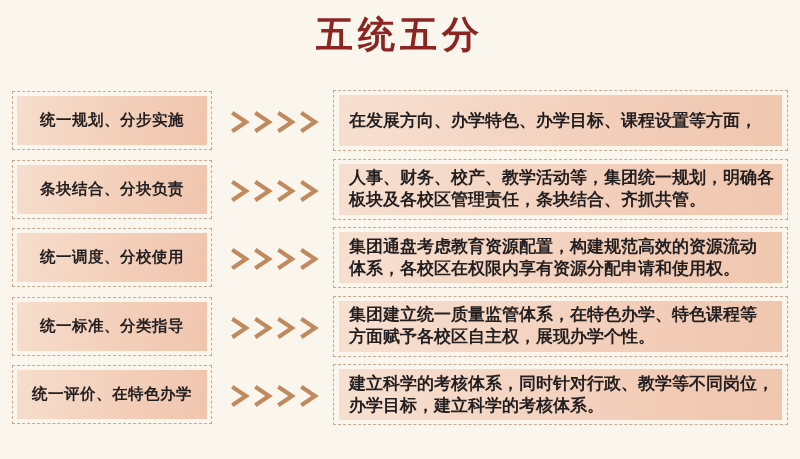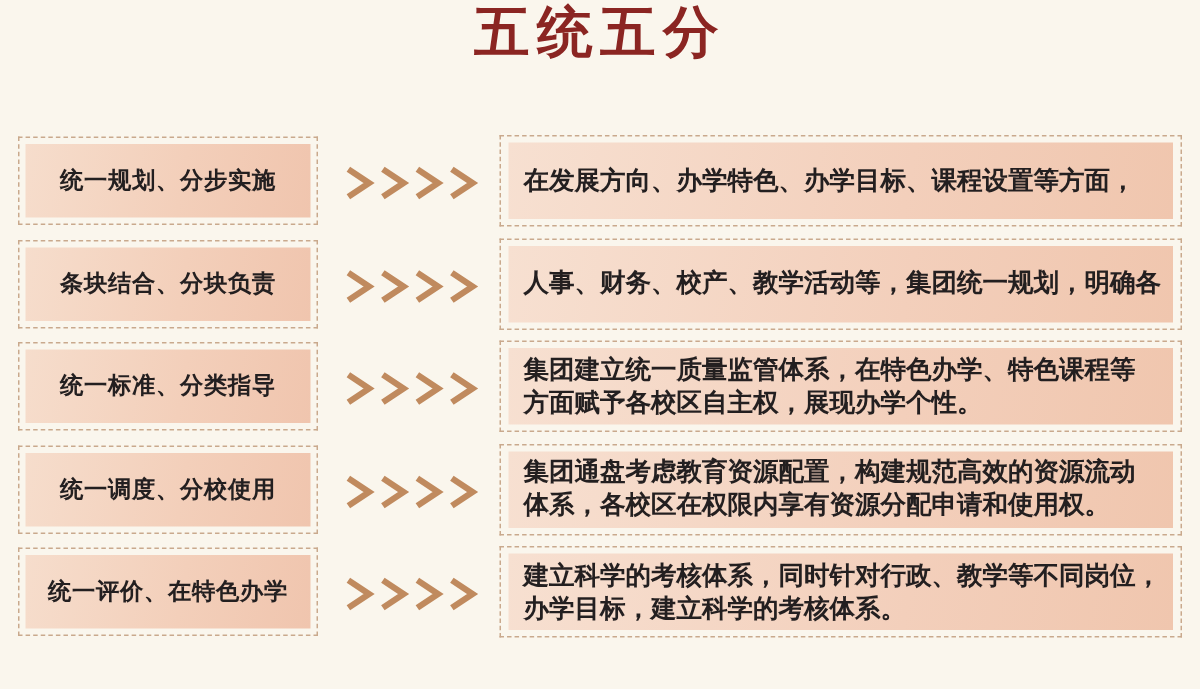--- a/index.html
+++ b/index.html
@@ -18,21 +18,21 @@
     position: relative;
     width: 800px;
     height: 459px;
     background: #faf6ed;
   }
 
   
   .title {
     position: absolute;
     left: 0;
-    top: 0;
+    top: 12px;
     width: 800px;
     text-align: center;
     font-family: "Liberation Serif", "DejaVu Serif", serif;
     font-weight: bold;
     font-size: 37px;
     letter-spacing: 5px;
     color: #8b2522;
     line-height: 46px;
     white-space: nowrap;
   }
@@ -168,20 +168,45 @@
             <polyline points="4,5 16,13 4,21"></polyline>
             <polyline points="27,5 39,13 27,21"></polyline>
             <polyline points="50,5 62,13 50,21"></polyline>
             <polyline points="73,5 85,13 73,21"></polyline>
           </g>
         </svg>
       </div>
       <div class="right-wrap">
         <div class="right-box">
           <p>人事、财务、校产、教学活动等，集团统一规划，明确各</p>
+          <p>板块及各校区管理责任，条块结合、齐抓共管。</p>
+        </div>
+      </div>
+    </div>
+
+    <div class="row">
+      <div class="left-wrap">
+        <div class="left-chip">
+          <span>统一调度、分校使用</span>
+        </div>
+      </div>
+      <div class="arrows">
+        <svg width="96" height="26" viewBox="0 0 96 26">
+          <g fill="none" stroke="#c08a5e" stroke-width="4.2" stroke-linecap="square" stroke-linejoin="miter">
+            <polyline points="4,5 16,13 4,21"></polyline>
+            <polyline points="27,5 39,13 27,21"></polyline>
+            <polyline points="50,5 62,13 50,21"></polyline>
+            <polyline points="73,5 85,13 73,21"></polyline>
+          </g>
+        </svg>
+      </div>
+      <div class="right-wrap">
+        <div class="right-box">
+          <p>集团通盘考虑教育资源配置，构建规范高效的资源流动</p>
+          <p>体系，各校区在权限内享有资源分配申请和使用权。</p>
         </div>
       </div>
     </div>
 
     <div class="row">
       <div class="left-wrap">
         <div class="left-chip">
           <span>统一标准、分类指导</span>
         </div>
       </div>
@@ -199,44 +224,20 @@
         <div class="right-box">
           <p>集团建立统一质量监管体系，在特色办学、特色课程等</p>
           <p>方面赋予各校区自主权，展现办学个性。</p>
         </div>
       </div>
     </div>
 
     <div class="row">
       <div class="left-wrap">
         <div class="left-chip">
-          <span>统一调度、分校使用</span>
-        </div>
-      </div>
-      <div class="arrows">
-        <svg width="96" height="26" viewBox="0 0 96 26">
-          <g fill="none" stroke="#c08a5e" stroke-width="4.2" stroke-linecap="square" stroke-linejoin="miter">
-            <polyline points="4,5 16,13 4,21"></polyline>
-            <polyline points="27,5 39,13 27,21"></polyline>
-            <polyline points="50,5 62,13 50,21"></polyline>
-            <polyline points="73,5 85,13 73,21"></polyline>
-          </g>
-        </svg>
-      </div>
-      <div class="right-wrap">
-        <div class="right-box">
-          <p>集团通盘考虑教育资源配置，构建规范高效的资源流动</p>
-          <p>体系，各校区在权限内享有资源分配申请和使用权。</p>
-        </div>
-      </div>
-    </div>
-
-    <div class="row">
-      <div class="left-wrap">
-        <div class="left-chip">
           <span>统一评价、在特色办学</span>
         </div>
       </div>
       <div class="arrows">
         <svg width="96" height="26" viewBox="0 0 96 26">
           <g fill="none" stroke="#c08a5e" stroke-width="4.2" stroke-linecap="square" stroke-linejoin="miter">
             <polyline points="4,5 16,13 4,21"></polyline>
             <polyline points="27,5 39,13 27,21"></polyline>
             <polyline points="50,5 62,13 50,21"></polyline>
             <polyline points="73,5 85,13 73,21"></polyline>

